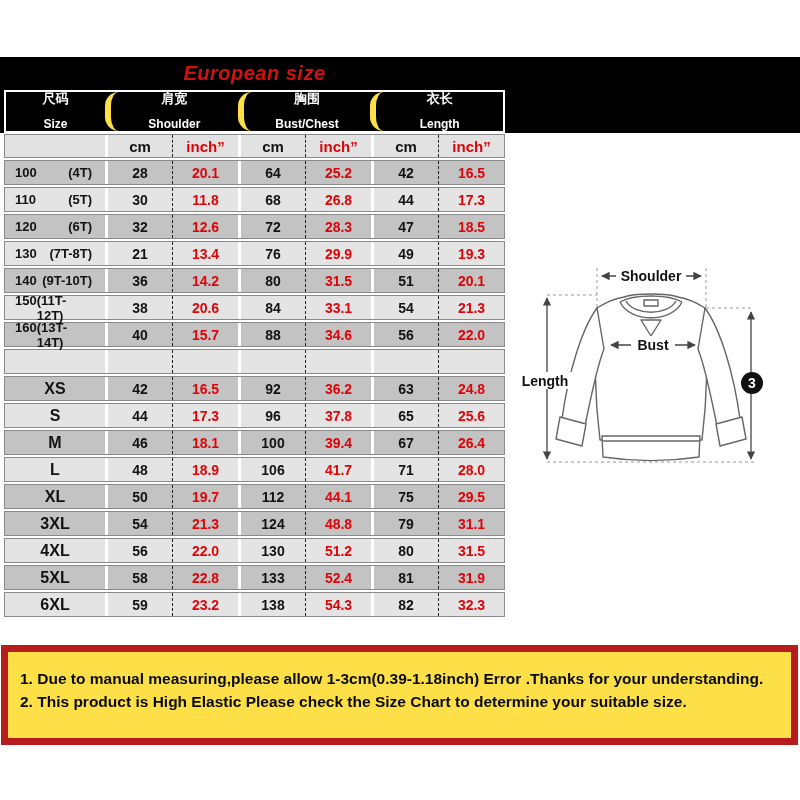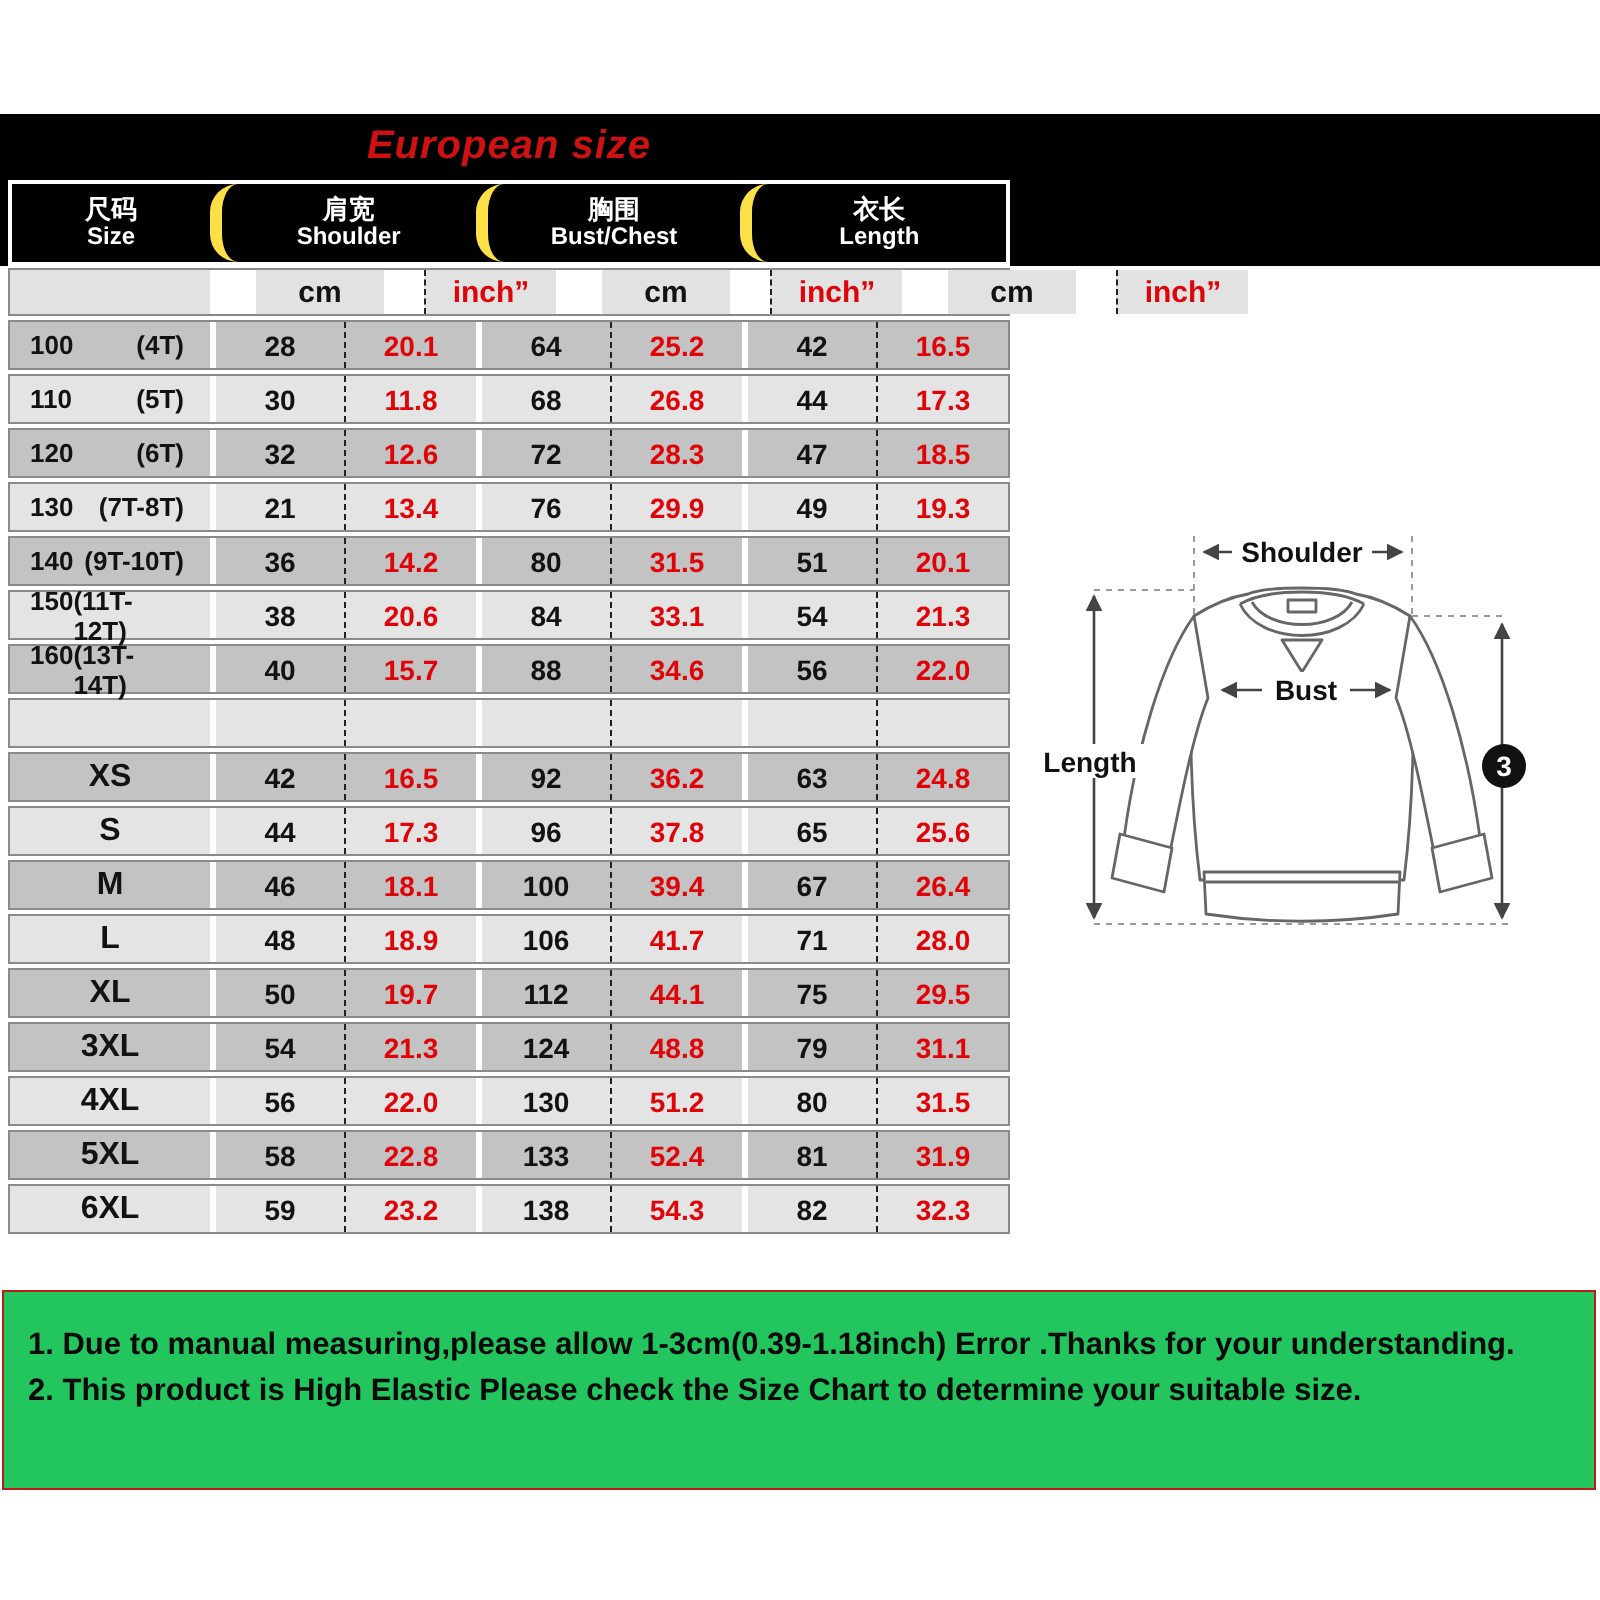--- a/index.html
+++ b/index.html
@@ -22,30 +22,30 @@
     position:absolute;top:5px;left:4px;width:501px;text-align:center;
     font-size:20px;font-weight:bold;color:var(--title-red);letter-spacing:.5px;font-style:italic;
   }
 
   
   .sizetable{position:absolute;left:4px;top:90px;width:501px;}
   .thead{
     display:flex;height:43px;background:#000;border:2px solid #fff;box-sizing:border-box;
   }
   .hcell{
-    color:#fff;text-align:center;display:flex;flex-direction:column;justify-content:center;
+    color:#fff;text-align:center;display:flex;flex-direction:column;justify-content:space-between;
     line-height:1.12;box-sizing:border-box;
   }
   .hcell.c0{flex:0 0 99px;}
   .hcell.c1,.hcell.c2,.hcell.c3{flex:1 1 0;}
   .hcell + .hcell{border-left:6px solid #fde047;border-radius:14px;}
   .hcell .zh{font-size:13px;font-weight:bold;}
   .hcell .en{font-size:12px;font-weight:bold;}
 
-  .subhead{display:flex;height:24px;margin-top:1px;border:1px solid var(--hairline);box-sizing:border-box;gap:20px;}
+  .subhead{display:flex;height:24px;margin-top:1px;border:1px solid var(--hairline);box-sizing:border-box;}
   .subhead .cell{background:#e2e2e2;font-size:15px;}
 
   .trow{
     display:flex;height:25px;margin-top:2px;border:1px solid var(--hairline);box-sizing:border-box;
   }
   .trow.dark .cell{background:var(--row-dark);}
   .trow.light .cell{background:var(--row-light);}
 
   .cell{
     box-sizing:border-box;display:flex;align-items:center;justify-content:center;
@@ -55,21 +55,21 @@
   .cell.cm{flex:0 0 67px;border-left:3px solid #fff;}
   .cell.inch{flex:0 0 66px;border-left:1px dashed #222;color:var(--value-red);}
   .cell.cm.last,.cell.inch.last{flex:0 0 66px;}
 
   .kid-label{display:flex;width:100%;justify-content:space-between;padding:0 13px 0 10px;font-size:13px;}
   .adult-label{font-size:16px;}
 
   
   .notes{
     position:absolute;left:1px;top:645px;width:797px;height:100px;box-sizing:border-box;
-    border:1px solid #b91c1c;background:#22c55e;padding:15px 10px 0 12px;
+    border:7px solid #b91c1c;background:#fde047;padding:15px 10px 0 12px;
   }
   .notes p{margin:0;font-size:15.5px;font-weight:bold;color:#0a0a0a;line-height:1.5;}
 
   
   .diagram{position:absolute;left:518px;top:250px;width:275px;height:235px;}
   .diagram text{font-family:"Liberation Sans",sans-serif;}
 </style>
 </head>
 <body>
 

